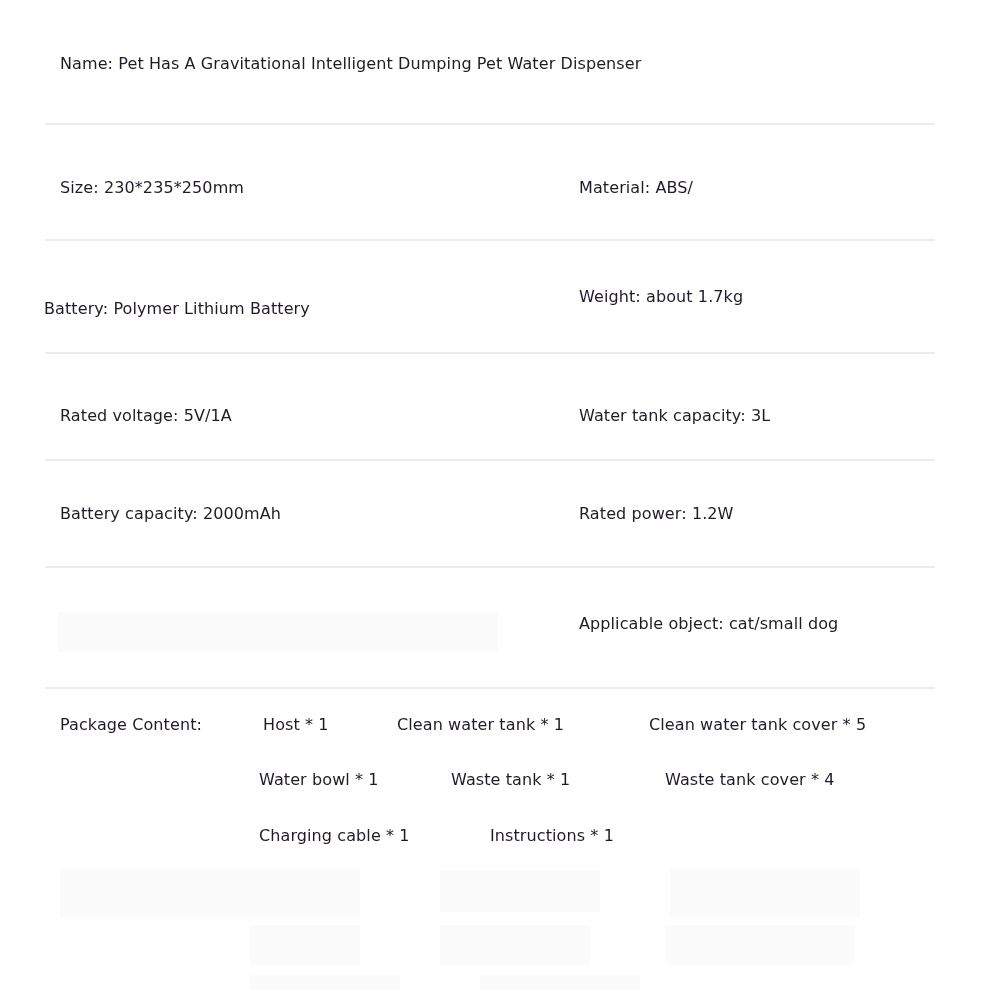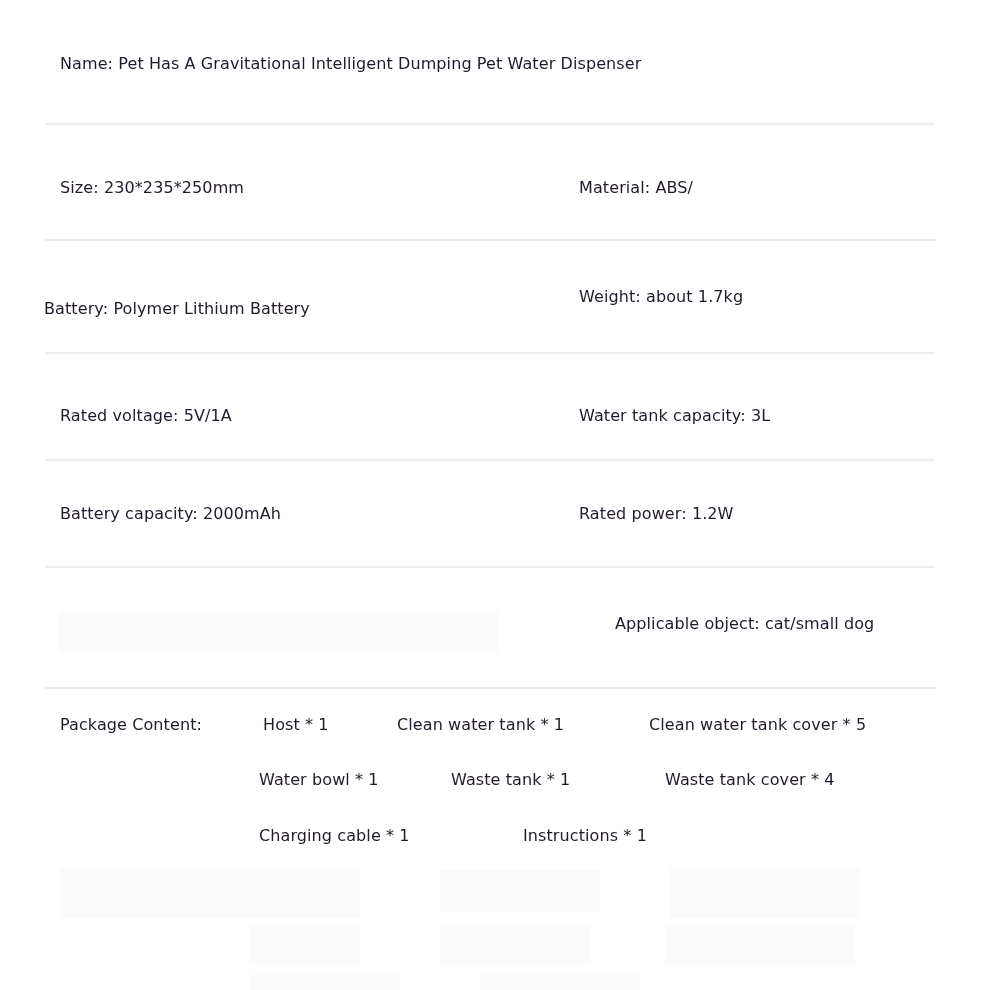--- a/index.html
+++ b/index.html
@@ -49,35 +49,35 @@
   <div class="spec-text" style="left:60px; top:408px;">Rated voltage: 5V/1A</div>
   <div class="spec-text" style="left:579px; top:408px;">Water tank capacity: 3L</div>
   <div class="divider" style="top:459px;"></div>
 
   <div class="spec-text" style="left:60px; top:506px;">Battery capacity: 2000mAh</div>
   <div class="spec-text" style="left:579px; top:506px;">Rated power: 1.2W</div>
   <div class="divider" style="top:566px;"></div>
 
   <div class="ghost" style="left:58px; top:612px; width:440px; height:40px;"></div>
   <div class="spec-text" style="left:60px; top:616px;"></div>
-  <div class="spec-text" style="left:579px; top:616px;margin-left:36px;">Applicable object: cat/small dog</div>
+  <div class="spec-text" style="left:579px; top:616px;">Applicable object: cat/small dog</div>
   <div class="divider" style="top:687px;"></div>
 
   <div>
     <div class="spec-text" style="left:60px; top:717px;">Package Content:</div>
     <div class="spec-text" style="left:263px; top:717px;">Host * 1</div>
     <div class="spec-text" style="left:397px; top:717px;text-align:center;">Clean water tank * 1</div>
     <div class="spec-text" style="left:649px; top:717px;">Clean water tank cover * 5</div>
 
     <div class="spec-text" style="left:259px; top:772px;">Water bowl * 1</div>
     <div class="spec-text" style="left:451px; top:772px;">Waste tank * 1</div>
     <div class="spec-text" style="left:665px; top:772px;">Waste tank cover * 4</div>
 
     <div class="spec-text" style="left:259px; top:828px;">Charging cable * 1</div>
-    <div class="spec-text" style="left:490px; top:828px;margin-left:33px;">Instructions * 1</div>
+    <div class="spec-text" style="left:490px; top:828px;">Instructions * 1</div>
   </div>
 
   <div class="ghost" style="left:60px; top:868px; width:300px; height:50px;"></div>
   <div class="ghost" style="left:440px; top:870px; width:160px; height:42px;"></div>
   <div class="ghost" style="left:670px; top:868px; width:190px; height:50px;"></div>
   <div class="ghost" style="left:250px; top:925px; width:110px; height:40px;"></div>
   <div class="ghost" style="left:440px; top:925px; width:150px; height:40px;"></div>
   <div class="ghost" style="left:665px; top:925px; width:190px; height:40px;"></div>
   <div class="ghost" style="left:250px; top:975px; width:150px; height:15px;"></div>
   <div class="ghost" style="left:480px; top:975px; width:160px; height:15px;"></div>

